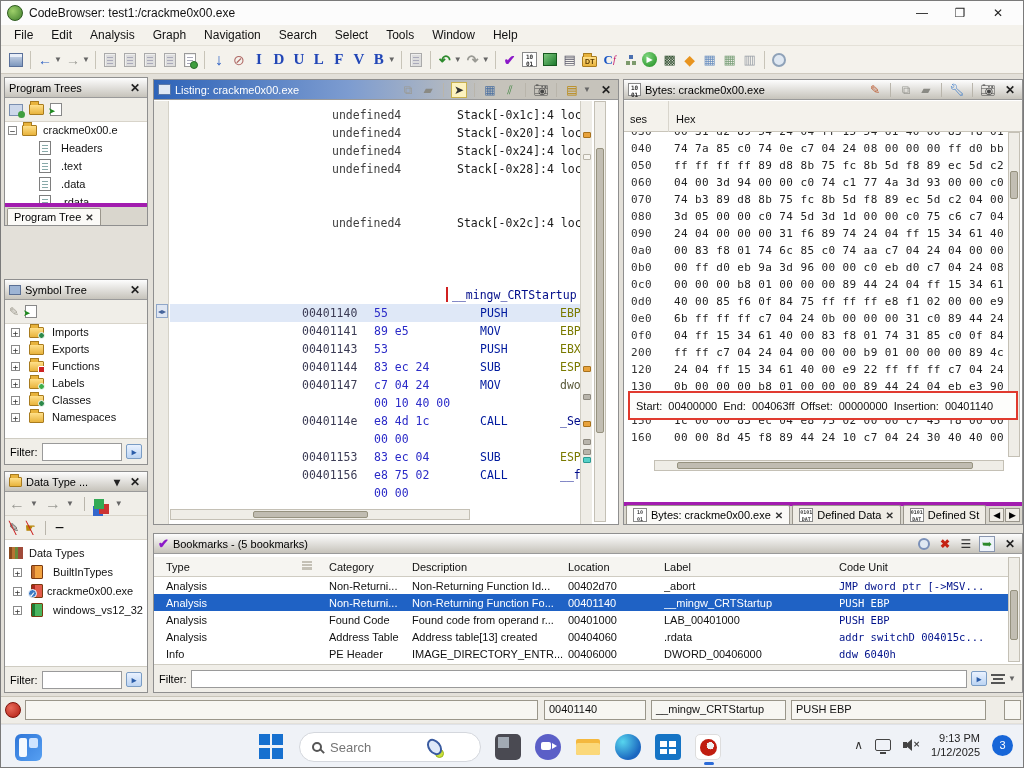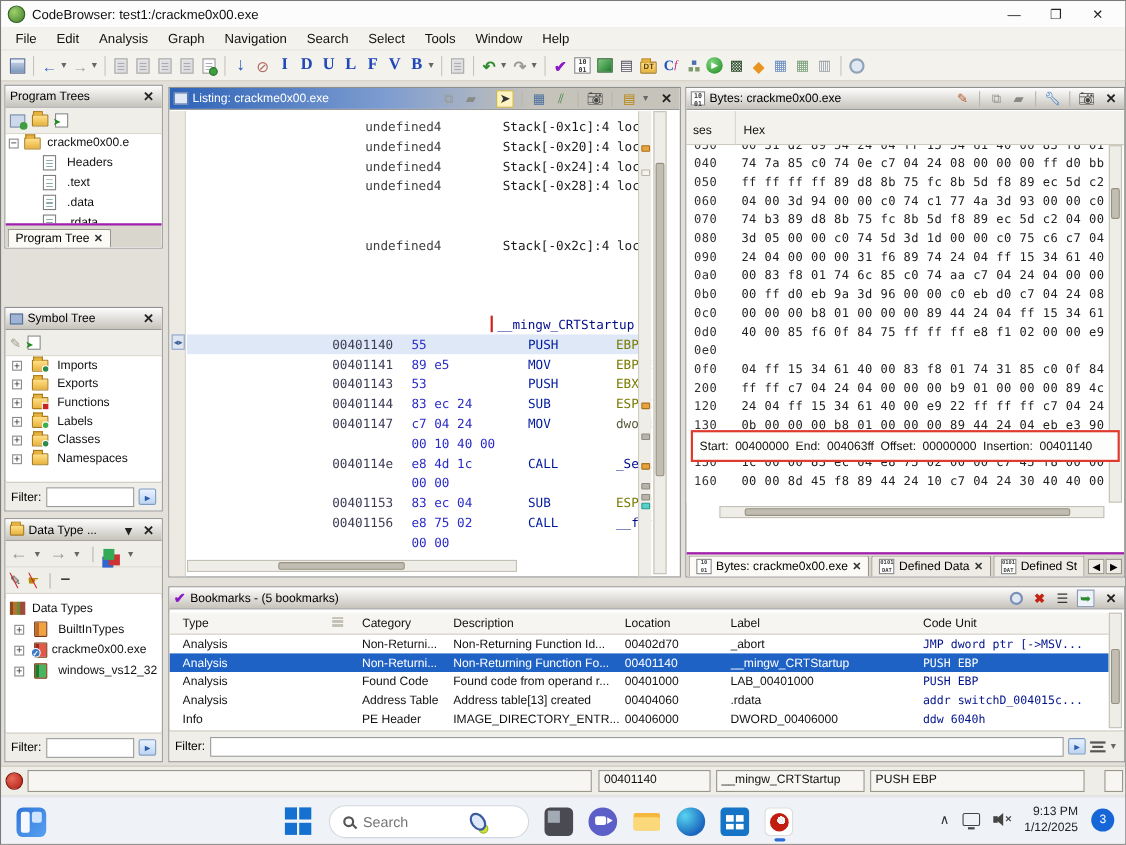--- a/index.html
+++ b/index.html
@@ -52,21 +52,21 @@
 .fold-ic::before{content:"";position:absolute;top:-4px;left:0;width:7px;height:3px;background:#e8b33c;border:1px solid #a87b1e;border-bottom:none}
 .badge-dot{position:absolute;width:7px;height:7px;border-radius:50%;right:-2px;bottom:-2px;border:1px solid #fff}
 .book-ic{position:absolute;width:12px;height:14px;top:1px;border:1px solid #7a3a10;border-radius:1px}
 .bk-orange{background:linear-gradient(90deg,#c06a2a 0 3px,#f2a341 3px)}
 .bk-red{background:linear-gradient(90deg,#a8281e 0 3px,#e05a4a 3px)}
 .bk-green{background:linear-gradient(90deg,#1e7a32 0 3px,#4ab55e 3px)}
 .chk-badge{position:absolute;width:9px;height:9px;border-radius:50%;background:#3a79c4;color:#fff;font:bold 7px/9px "Liberation Sans",sans-serif;text-align:center;left:-4px;top:4px;border:1px solid #fff}
 .filter-row{position:absolute;left:0;right:0;height:26px;background:#f0eee8;border-top:1px solid #cfccc2;display:flex;align-items:center;padding:0 5px;font-size:11px;gap:4px}
 .filter-input{flex:1;height:18px;border:1px solid #9a9a9a;background:#fff;font-size:11px;padding:0 3px;min-width:20px}
 .fa-icon{width:16px;height:15px;background:linear-gradient(#eaf2ff,#bcd4f2);border:1px solid #7a9cc4;border-radius:2px;color:#2a5ca8;font:bold 9px/14px "Liberation Sans",sans-serif;text-align:center}
-.tabstrip{position:absolute;left:0;right:0;bottom:0;height:22px;background:#d9d6cd;border-top:2px solid #a21caf;display:flex;align-items:flex-end;padding:2px 2px 0 2px;gap:2px;font-size:11px}
+.tabstrip{position:absolute;left:0;right:0;bottom:0;height:22px;background:#d9d6cd;border-top:4px solid #a21caf;display:flex;align-items:flex-end;padding:2px 2px 0 2px;gap:2px;font-size:11px}
 .tab{background:#efece5;border:1px solid #9a968c;border-bottom:none;border-radius:2px 2px 0 0;padding:2px 6px;display:flex;align-items:center;gap:4px;white-space:nowrap;overflow:hidden}
 .tab.active{background:#fbfaf7}
 .tab .x{font-size:10px;font-weight:bold;color:#333}
 .scroll-h{position:absolute;height:11px;background:#efede7;border:1px solid #c4c0b5}
 .scroll-h .thumb{position:absolute;top:1px;bottom:1px;background:#c0bcb1;border:1px solid #96927f;border-radius:2px}
 .scroll-v{position:absolute;width:12px;background:#efede7;border:1px solid #c4c0b5}
 .scroll-v .thumb{position:absolute;left:1px;right:1px;background:#c2beb3;border:1px solid #96927f;border-radius:2px}
 
 
 #listing .phead{background:linear-gradient(90deg,#2d63b8 0%,#7d9cd0 42%,#c6c3bb 72%);color:#fff}
@@ -631,20 +631,21 @@
       <div class="hxr">
           <span class="hxa">0c0</span>
           <span class="hxh">00 00 00 b8 01 00 00 00 89 44 24 04 ff 15 34 61</span>
         </div>
       <div class="hxr">
           <span class="hxa">0d0</span>
           <span class="hxh">40 00 85 f6 0f 84 75 ff ff ff e8 f1 02 00 00 e9</span>
         </div>
       <div class="hxr">
           <span class="hxa">0e0</span>
+          <span class="hxh">6b ff ff ff c7 04 24 0b 00 00 00 31 c0 89 44 24</span>
         </div>
       <div class="hxr">
           <span class="hxa">0f0</span>
           <span class="hxh">04 ff 15 34 61 40 00 83 f8 01 74 31 85 c0 0f 84</span>
         </div>
       <div class="hxr">
           <span class="hxa">200</span>
           <span class="hxh">ff ff c7 04 24 04 00 00 00 b9 01 00 00 00 89 4c</span>
         </div>
       <div class="hxr">

